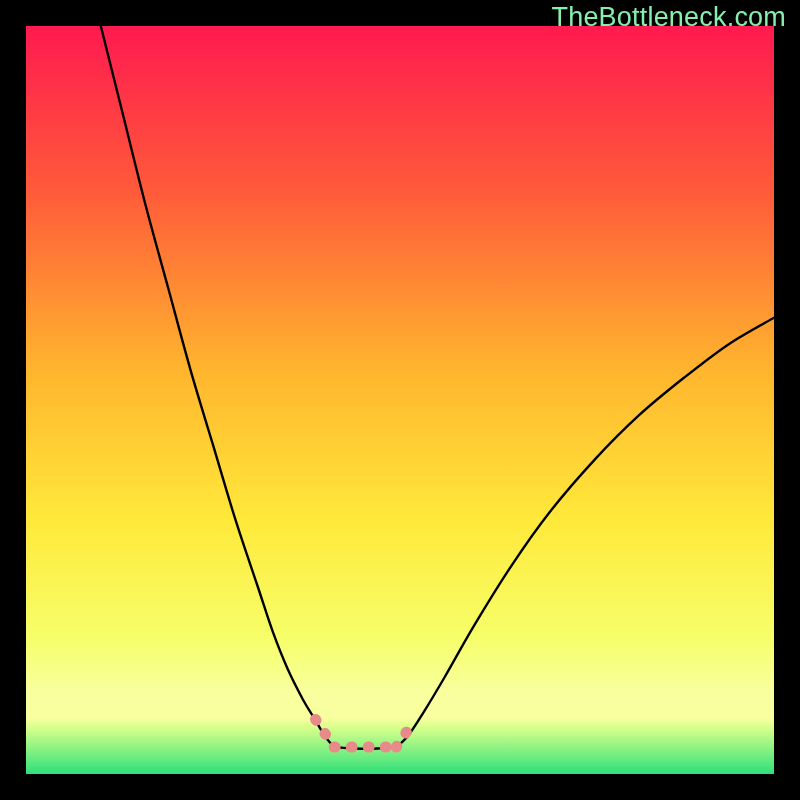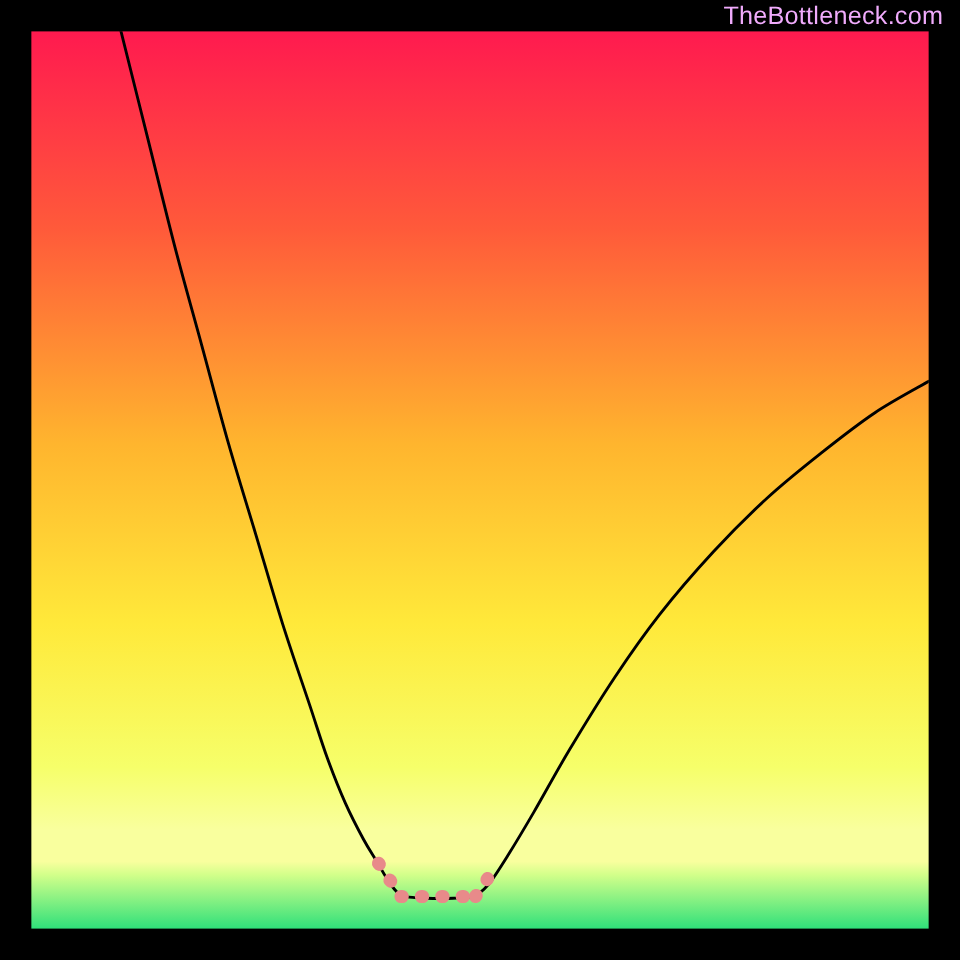--- a/index.html
+++ b/index.html
@@ -16,22 +16,22 @@
     left: 0;
     top: 0;
     width: 800px;
     height: 800px;
     background: #000000;
   }
   .watermark {
     position: absolute;
     top: 2px;
     right: 14px;
-    color: #f0abfc;
-    font-size: 21px;
+    color: #86efac;
+    font-size: 27px;
     letter-spacing: 0.2px;
     font-weight: 400;
     user-select: none;
   }
   .plot {
     position: absolute;
     left: 26px;
     top: 26px;
     width: 748px;
     height: 748px;

